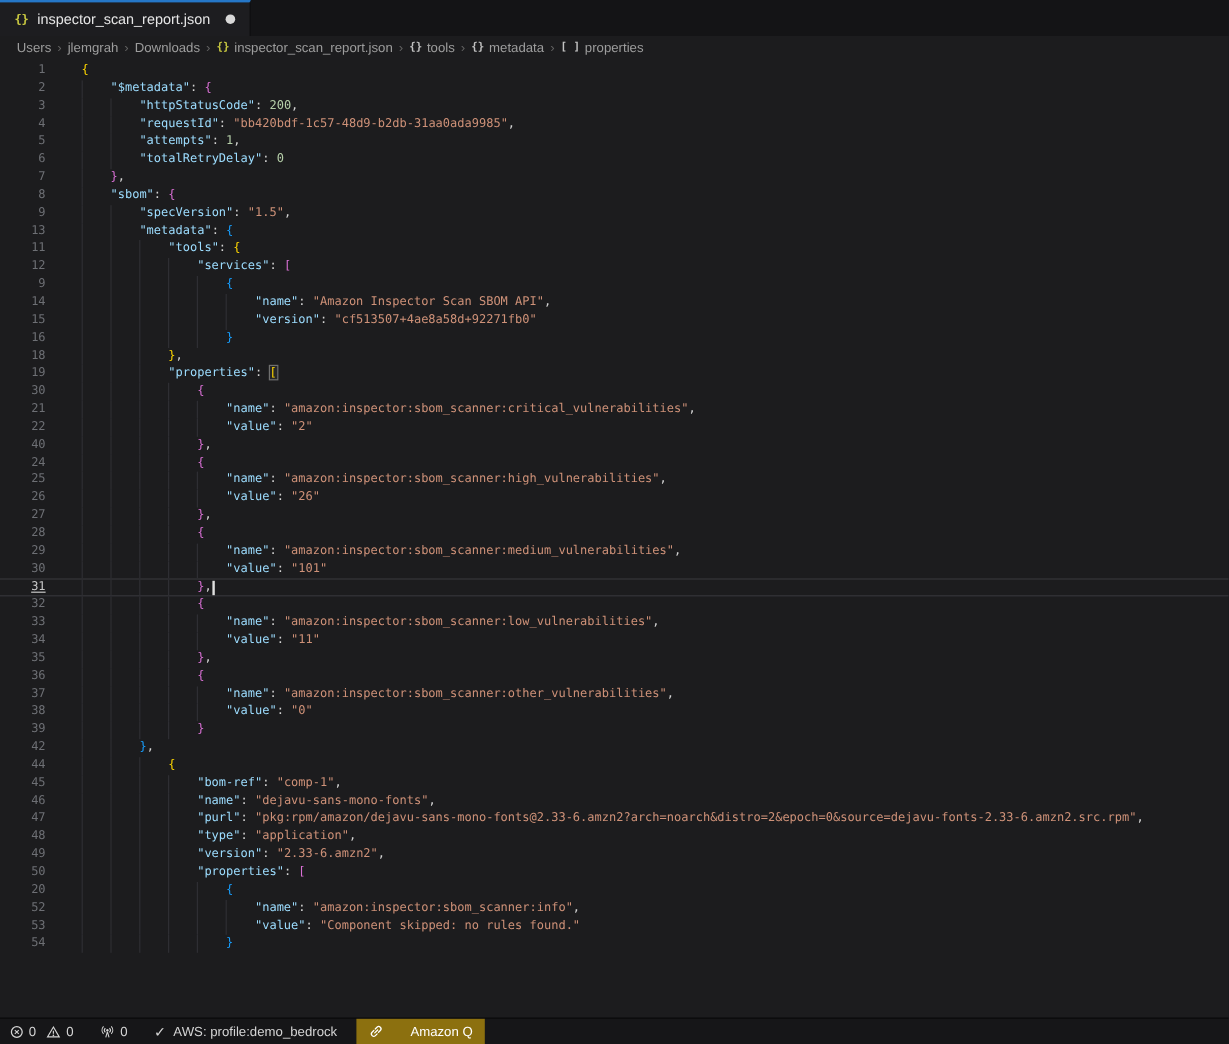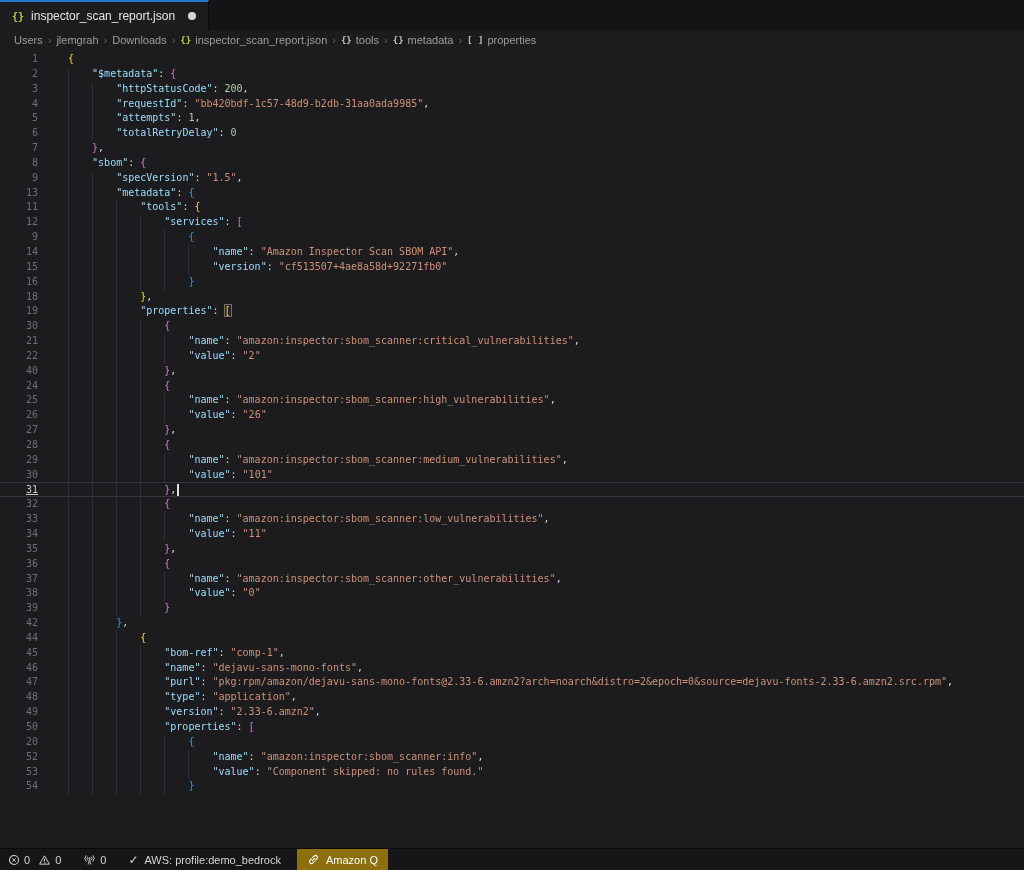--- a/index.html
+++ b/index.html
@@ -45,21 +45,21 @@
             vertical-align:middle; margin-left:1px; }
 
   
   .statusbar { height:22px; flex:0 0 auto; background:#161618; border-top:1px solid #0b0b0c;
                display:flex; align-items:stretch; color:#d4d4d4; font-size:11px; }
   .sb-item { display:flex; align-items:center; gap:4px; padding:0 6px; cursor:pointer; white-space:pre; }
   .sb-item.gap { margin-left:10px; }
   .sb-ico { display:inline-flex; align-items:center; }
   .sb-ico svg { display:block; }
   .sb-check { color:#d4d4d4; font-size:12px; margin-right:2px; }
-  .q-badge { display:flex; align-items:center; gap:6px; background:#8c700f; color:#ffffff;
+  .q-badge { display:flex; align-items:center; gap:22px; background:#8c700f; color:#ffffff;
              padding:0 10px; margin-left:10px; cursor:pointer; }
 </style>
 </head>
 <body>
 
 <div class="window">
 
   <div class="tabbar">
     <div class="tab">
       <span class="tab-ico">{}</span>

